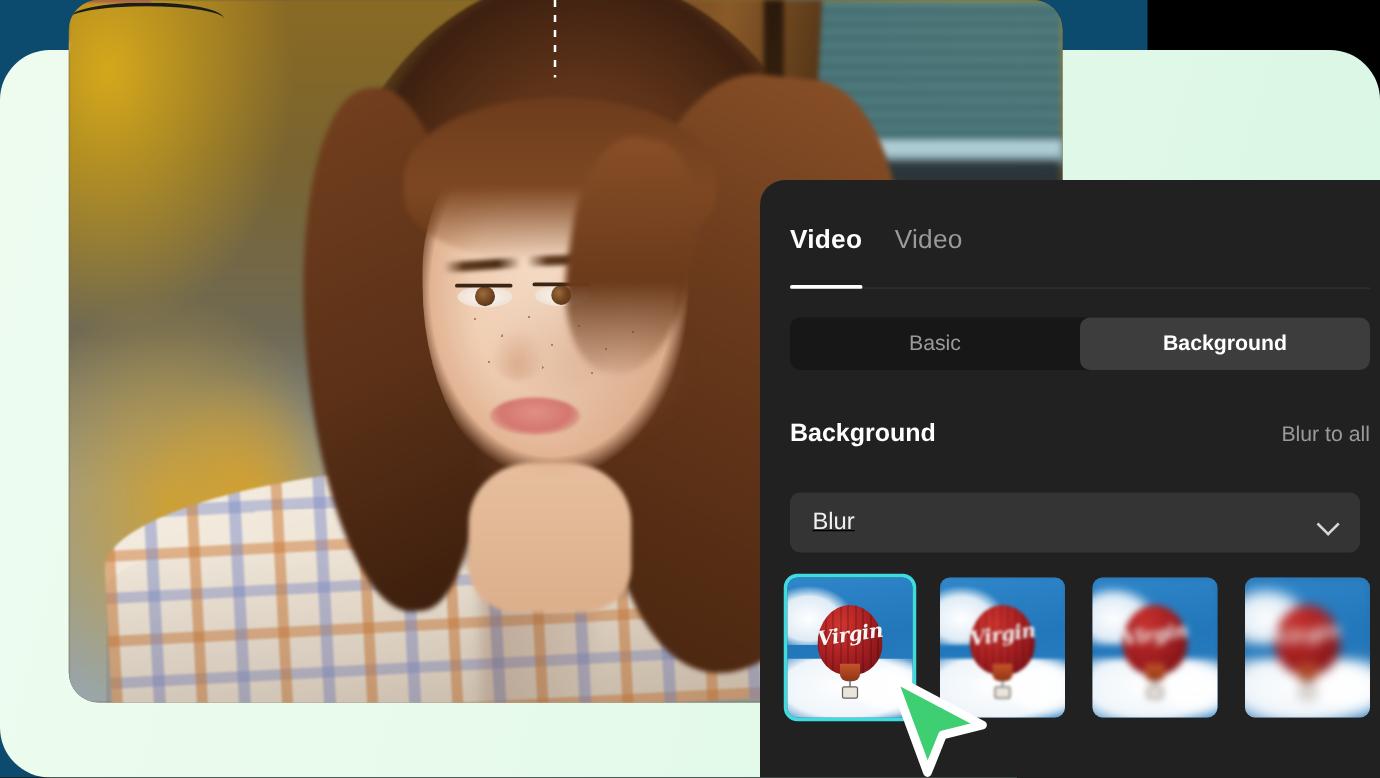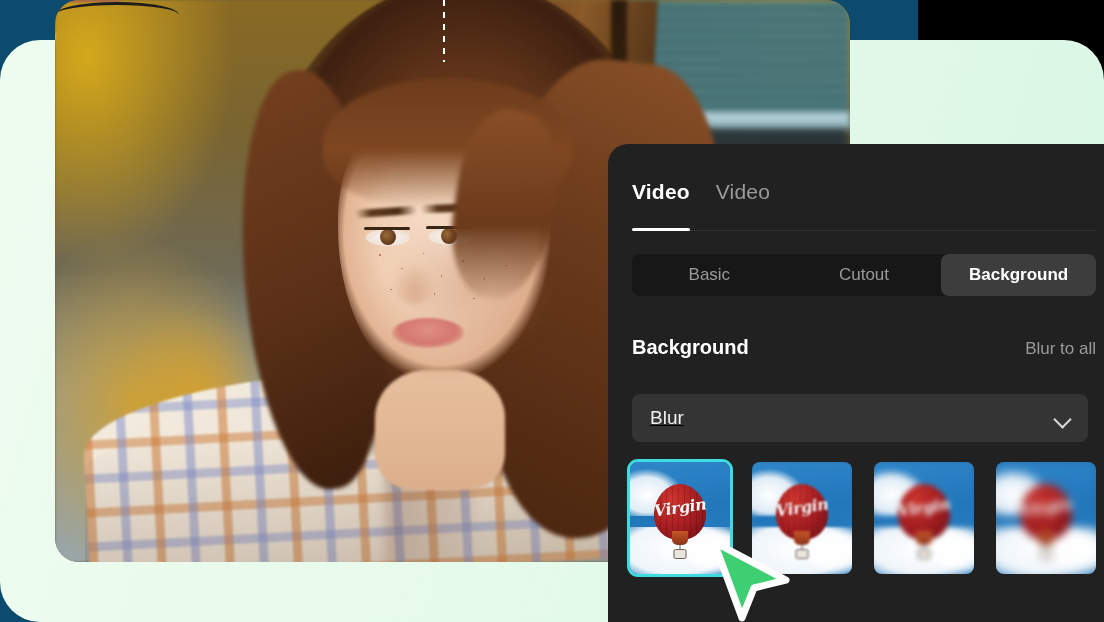--- a/index.html
+++ b/index.html
@@ -477,21 +477,20 @@
       <div class="tab active">Video</div>
       <div class="tab">Video</div>
     </div>
   </div>
 
   <div id="tabs-divider"></div>
   <div id="tab-underline"></div>
 
   <div id="segmented">
     <div class="seg">Basic</div>
-    <div class="seg">Cutout</div>
     <div class="seg active">Background</div>
   </div>
 
   <div id="section-row">
     <div id="section-title">Background</div>
     <div id="apply-all">Blur to all</div>
   </div>
 
   <div id="dropdown">
     <span id="dropdown-value">Blur</span>

